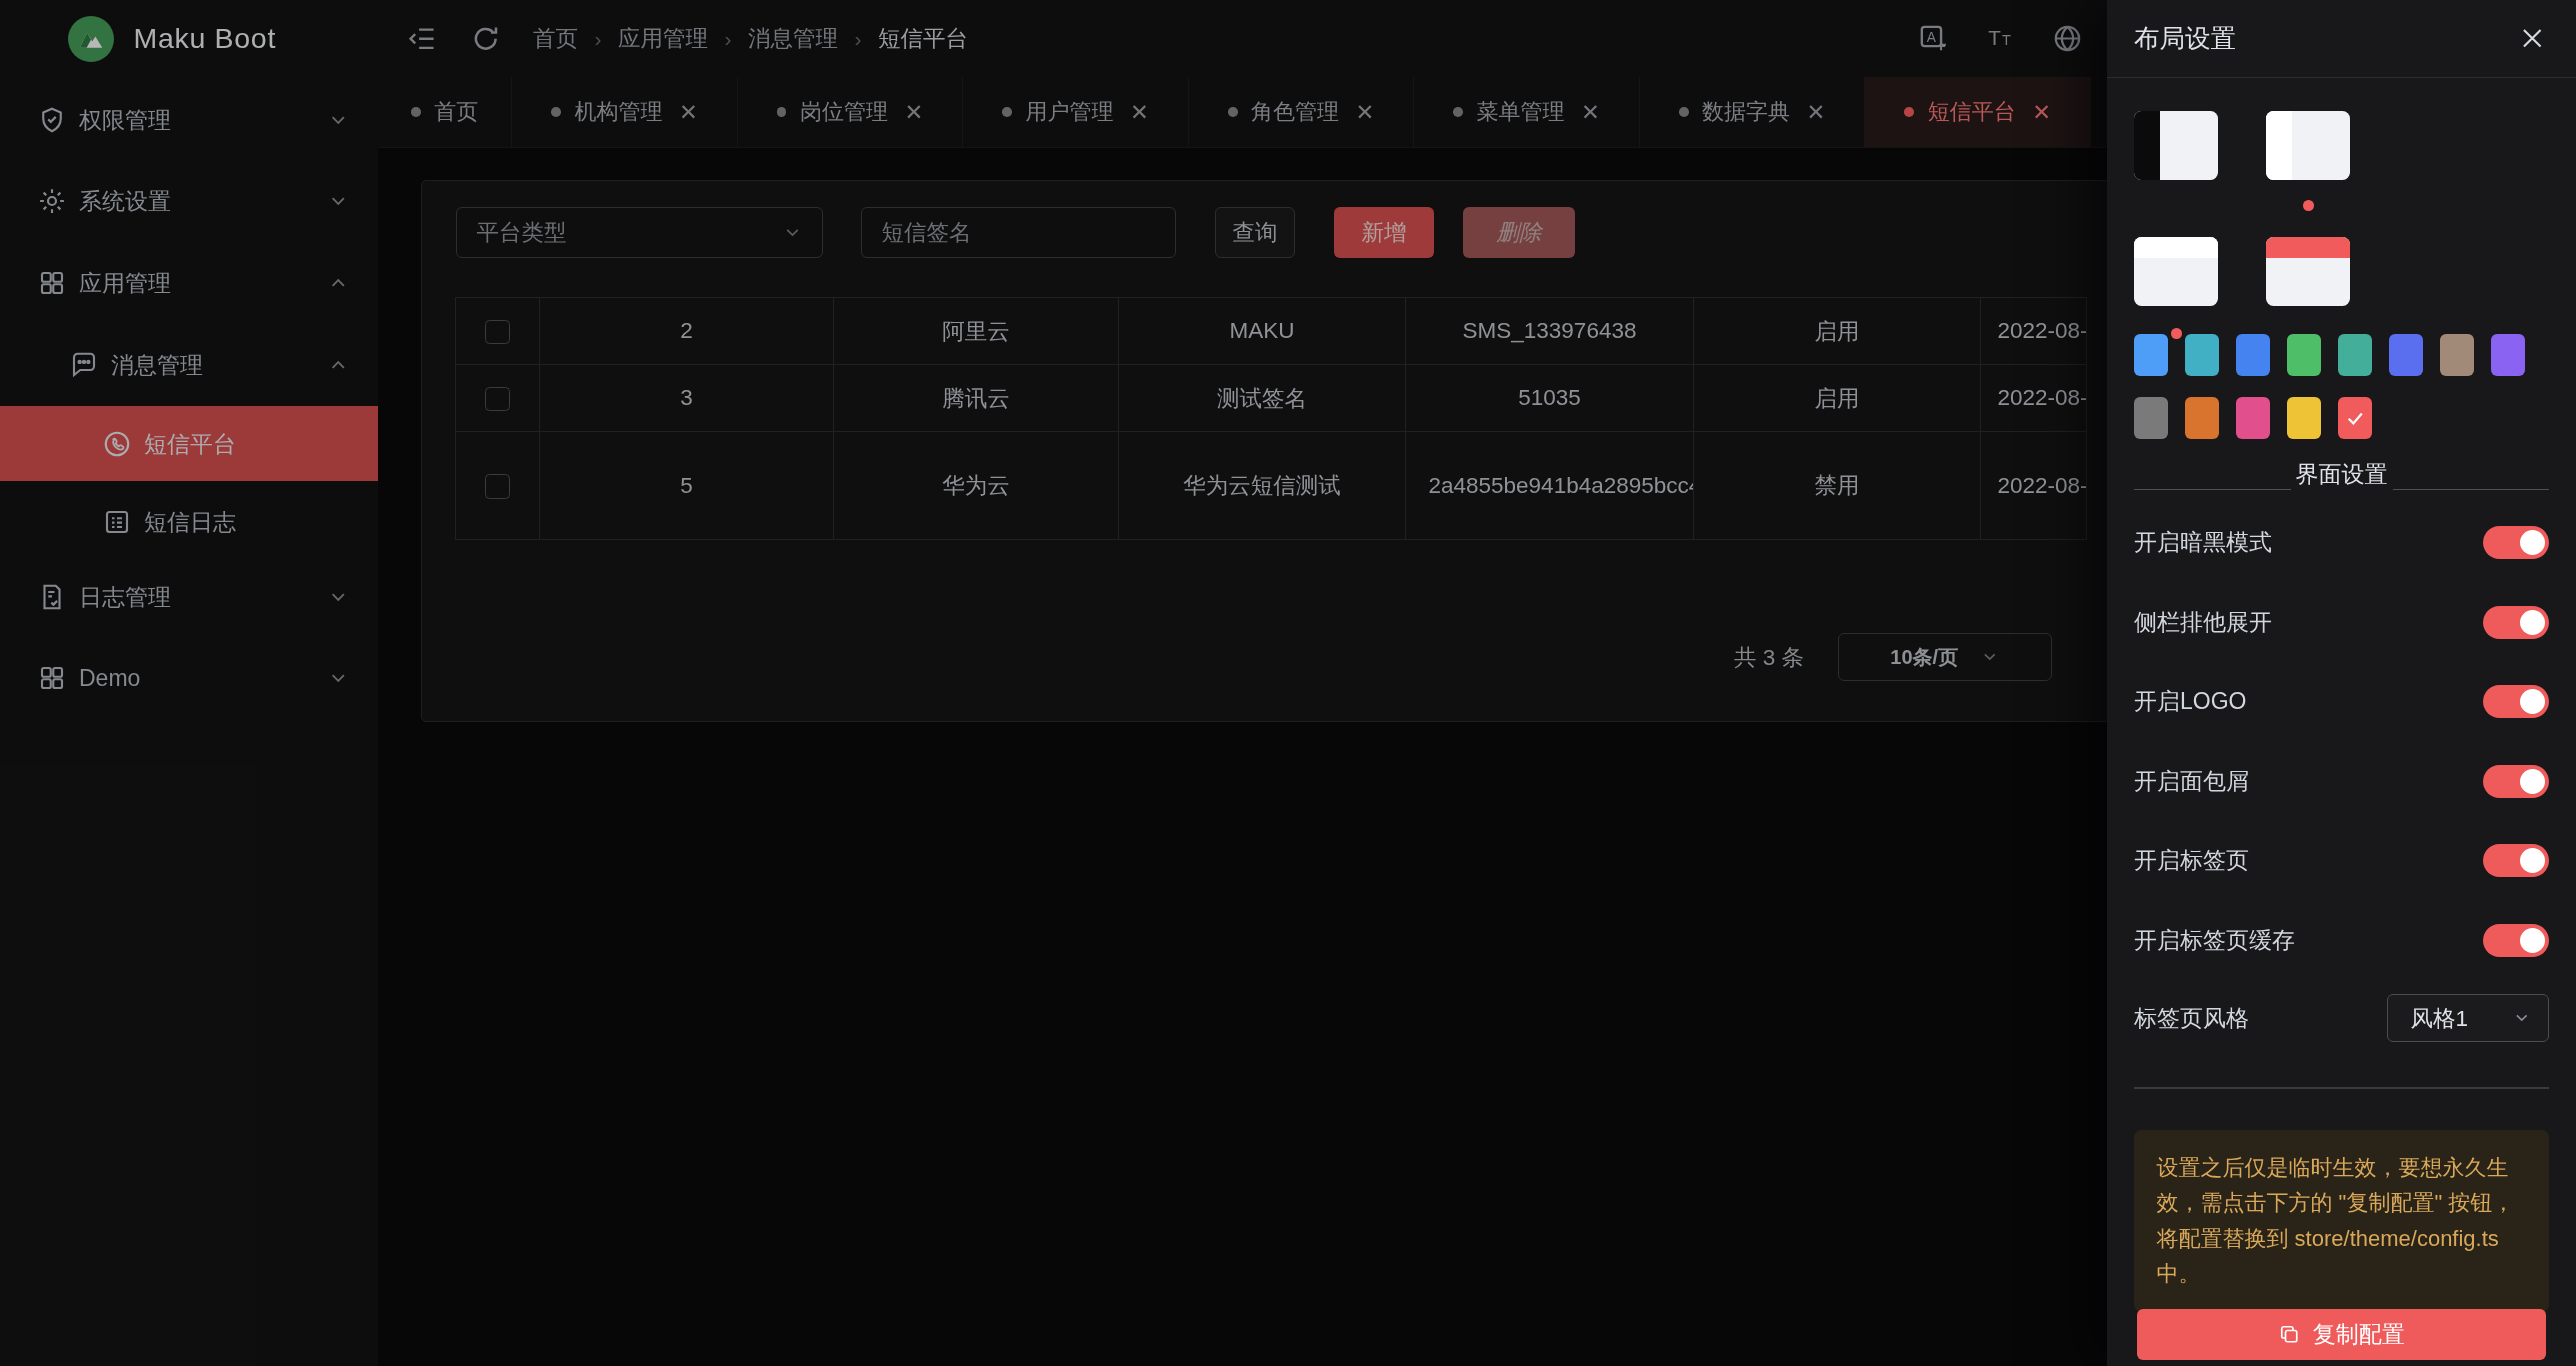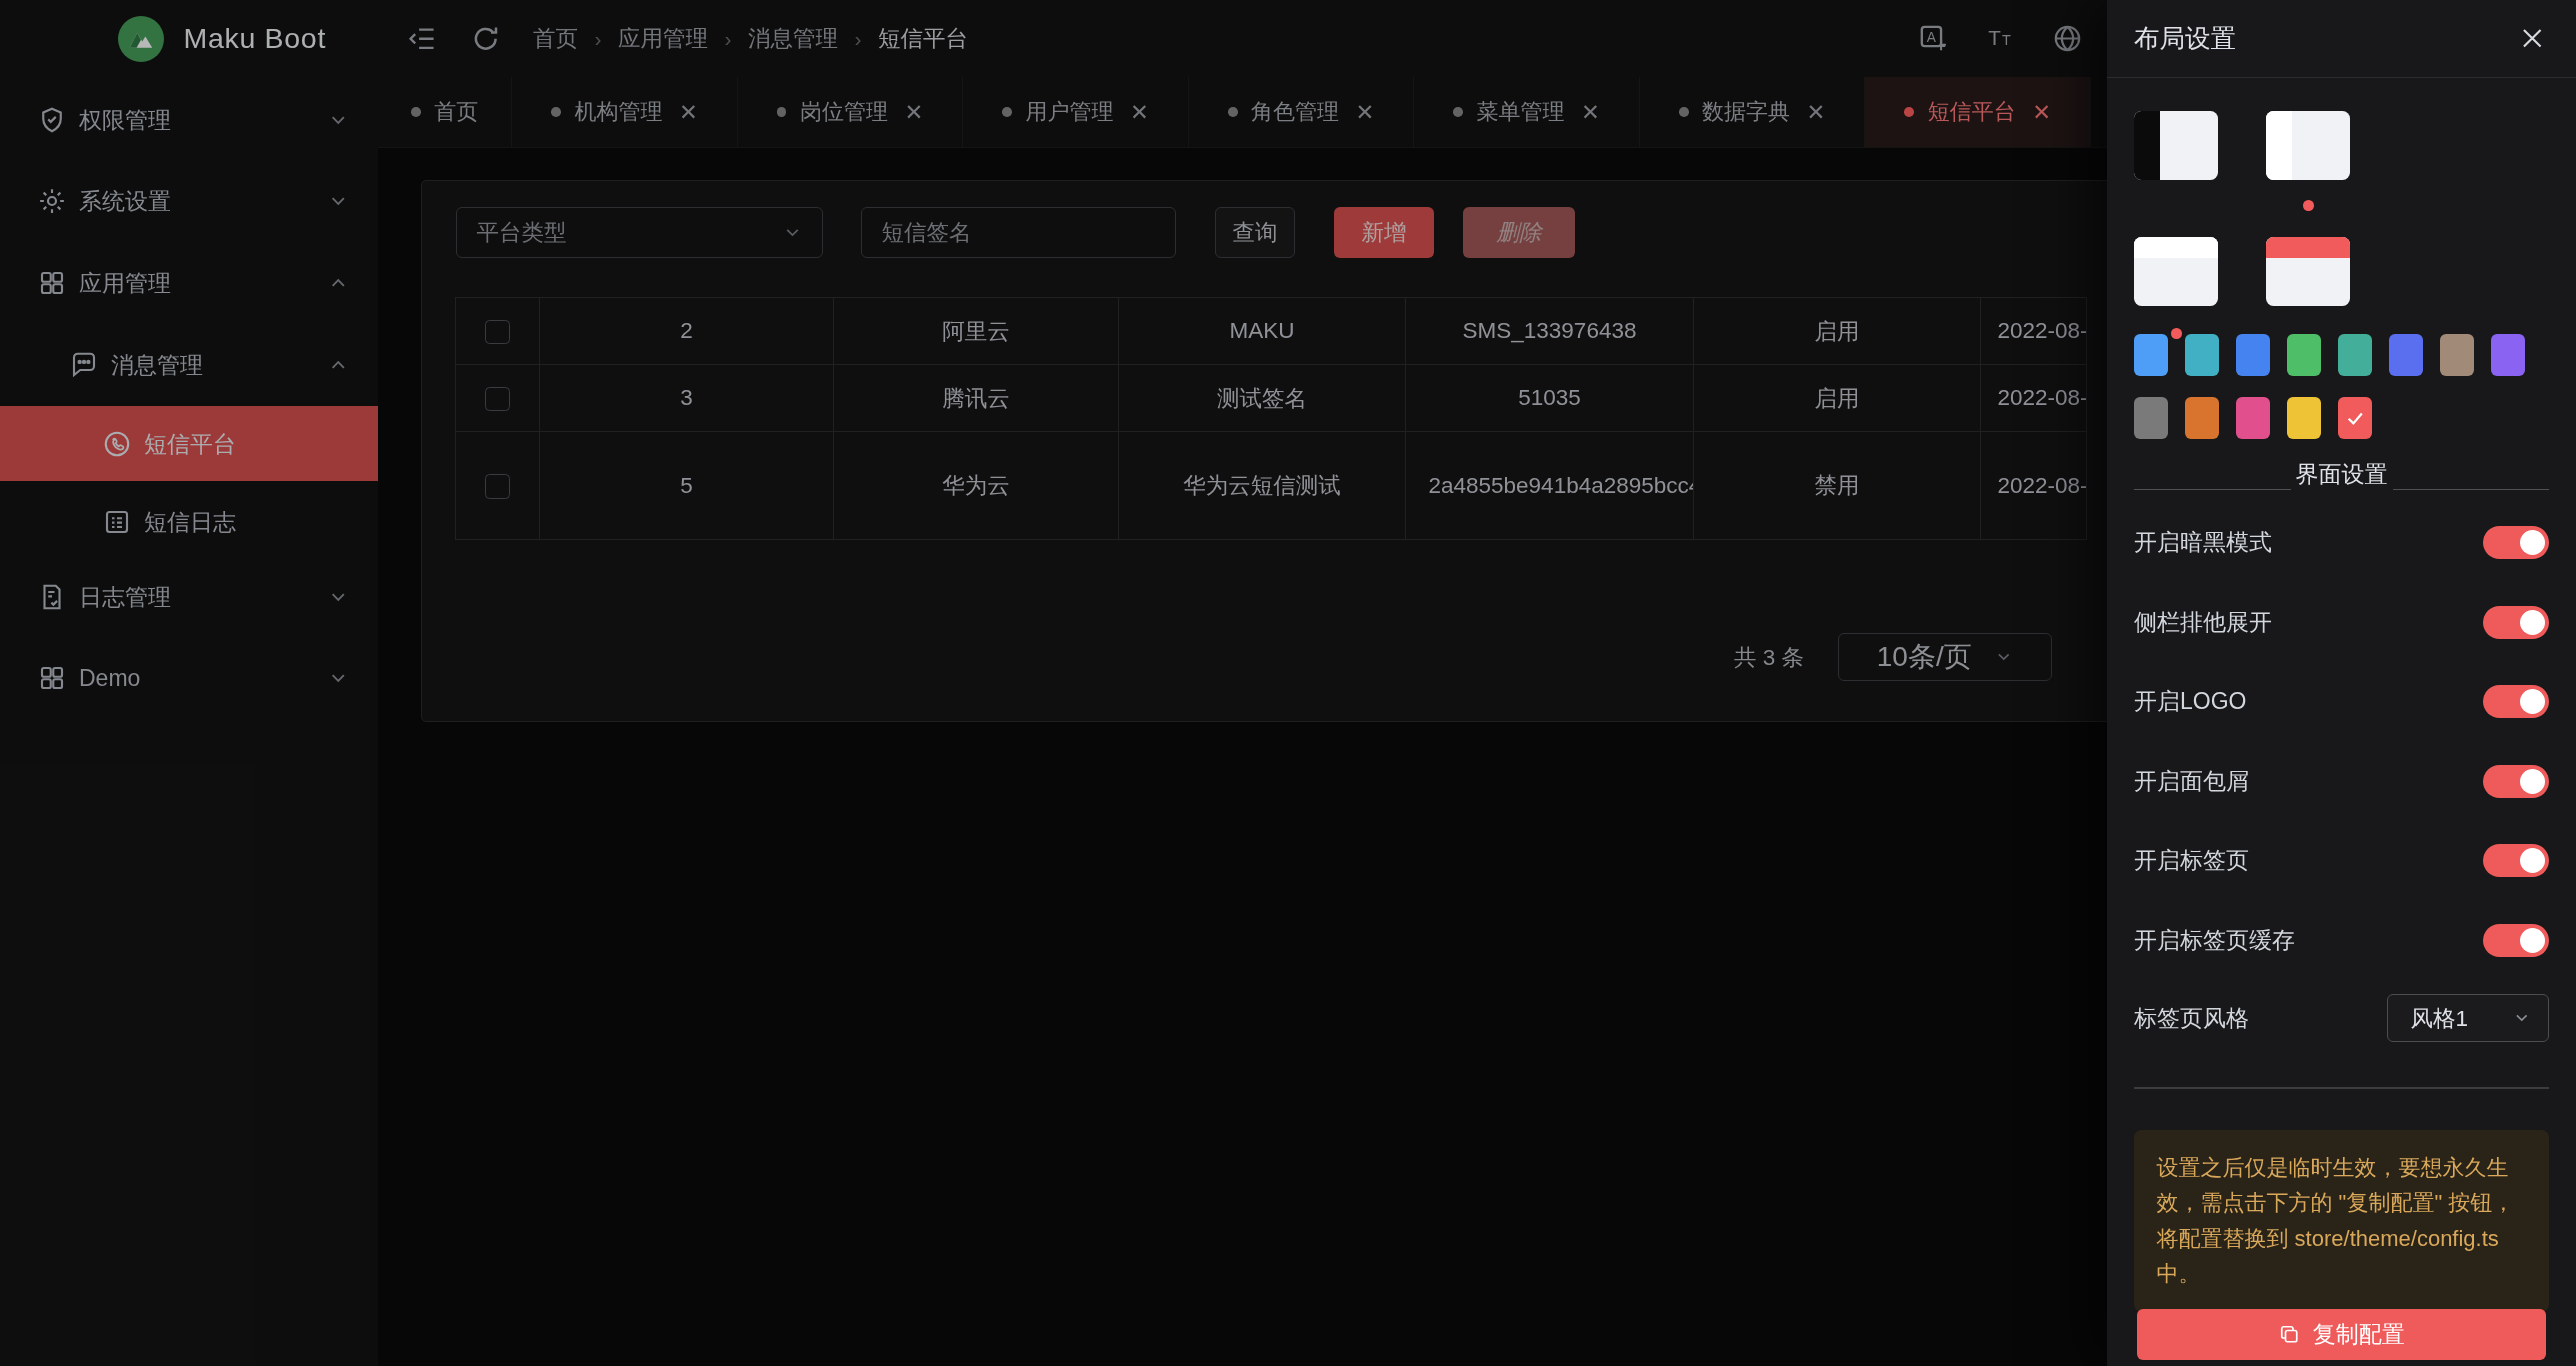--- a/index.html
+++ b/index.html
@@ -2,21 +2,21 @@
 <html style="font-size:12px"><head>
 <meta charset="utf-8">
 <style>
   html,body{margin:0;padding:0;background:#000;}
   .app{position:relative;width:2576px;height:1367px;overflow:hidden;
        font-family:"Liberation Sans","DejaVu Sans",sans-serif;background:#0a0a0a;color:#c6cad2;}
   svg{display:block}
 
   
   .sidebar{position:absolute;left:0;top:0;width:378px;height:1367px;background:#131313;z-index:10;}
-  .logo{position:absolute;left:0;top:0;width:378px;height:77px;display:flex;align-items:center;gap:19.5px;padding-left:118px;box-sizing:border-box;}
+  .logo{position:absolute;left:0;top:0;width:378px;height:77px;display:flex;align-items:center;gap:19.5px;padding-left:68px;box-sizing:border-box;}
   .logo-badge{width:46px;height:46px;border-radius:50%;background:#46a05a;display:flex;align-items:center;justify-content:center;}
   .logo-title{font-size:28.5px;color:#f2f3f5;letter-spacing:0.7px;}
   .mitem{position:absolute;left:0;width:378px;height:75px;display:flex;align-items:center;cursor:pointer;color:#b9bec6;}
   .mitem .mi{position:absolute;top:50%;transform:translateY(-50%);}
   .mitem .ml{position:absolute;top:50%;transform:translateY(-50%);font-size:23px;}
   .mitem .chev{position:absolute;right:28.5px;top:50%;transform:translateY(-50%);color:#8b8f96;}
   .mitem.lvl1 .mi{left:37px}.mitem.lvl1 .ml{left:79px}
   .mitem.lvl2 .mi{left:69px}.mitem.lvl2 .ml{left:111px}
   .mitem.lvl3 .mi{left:102px}.mitem.lvl3 .ml{left:144px}
   .mitem.active{background:#d94f4f;color:#eceff3;}
@@ -52,21 +52,21 @@
   table.grid{position:absolute;left:33px;top:116px;width:1631px;border-collapse:collapse;table-layout:fixed;font-size:22.5px;color:#c6cad2;}
   table.grid th,table.grid td{border:1.5px solid #2e2f32;text-align:center;overflow:hidden;white-space:nowrap;}
   table.grid th{background:#1b1c1d;color:#cdd1d9;font-weight:500;height:61px;}
   table.grid td{height:64px;background:#151515;}
   td.wrap{white-space:normal;word-break:break-all;line-height:1.4;padding:7.5px 22.5px;box-sizing:border-box;}
   td.dateclip,th.dateclip{text-align:left;padding-left:16.5px;}
   .cb{display:inline-block;width:22.5px;height:22.5px;border:1.5px solid #4f535a;border-radius:4.5px;background:#161617;vertical-align:middle;}
 
   .pag{position:absolute;left:0;top:450px;width:1664px;height:52px;display:flex;align-items:center;justify-content:flex-end;gap:34px;padding-right:34px;box-sizing:border-box;}
   .pag .total{font-size:22.5px;color:#b7bbc2;}
-  .pag .psel{width:214px;height:48px;border:1.5px solid #3f4045;border-radius:6px;background:#161617;display:flex;align-items:center;justify-content:center;gap:22px;font-size:28px;color:#c3c7cd;box-sizing:border-box;}
+  .pag .psel{width:214px;height:48px;border:1.5px solid #3f4045;border-radius:6px;background:#161617;display:flex;align-items:center;justify-content:center;gap:22px;font-size:20px;color:#c3c7cd;box-sizing:border-box;font-weight:bold;}
   .pag .psel .chev{color:#7d8187}
 
   .dim{position:absolute;left:0;top:0;width:2107px;height:1367px;background:rgba(0,0,0,0.28);z-index:30;}
 
   
   .drawer{position:absolute;left:2107px;top:0;width:469px;height:1367px;background:#18181a;z-index:50;box-shadow:-18px 0 52px rgba(0,0,0,.6);}
   .dhead{position:absolute;left:0;top:0;width:100%;height:78px;border-bottom:1.5px solid #2c2c2e;box-sizing:border-box;display:flex;align-items:center;justify-content:space-between;padding:0 30px 0 27px;}
   .dtitle{font-size:25.5px;color:#dfe2e8;}
   .dclose{color:#d6d9de;cursor:pointer;}
 

